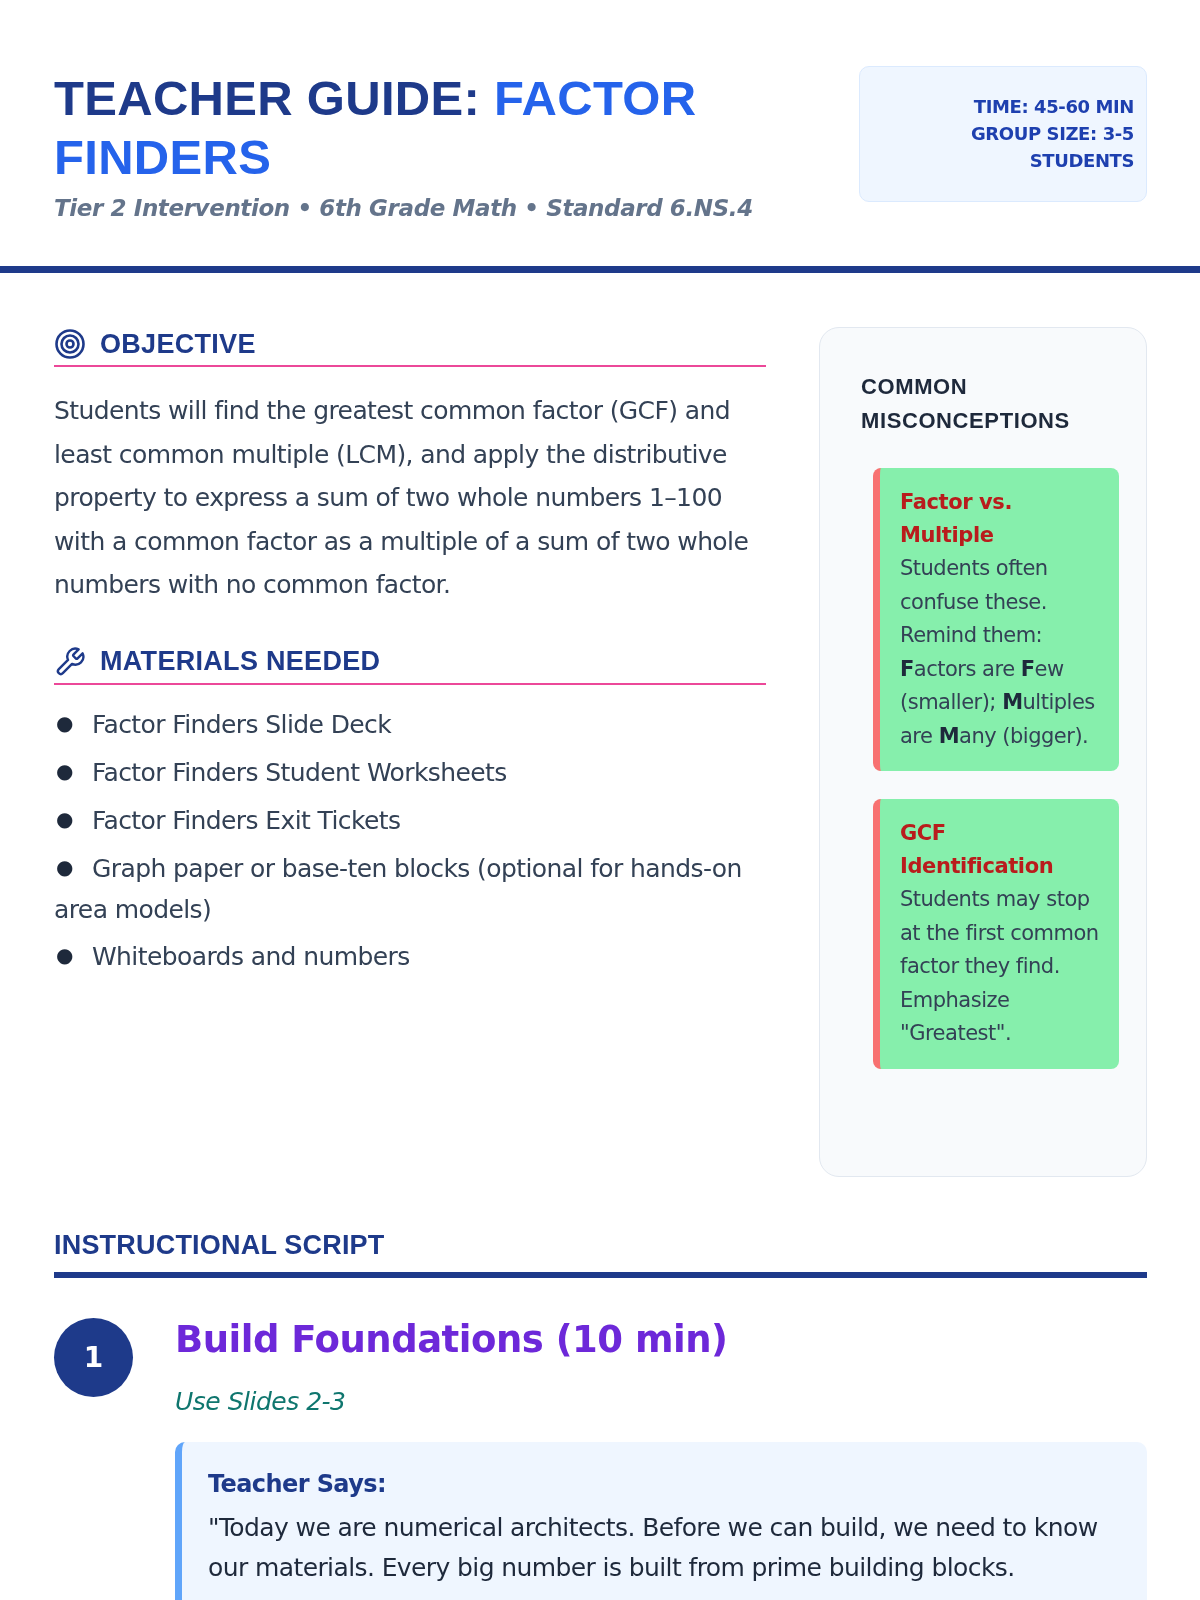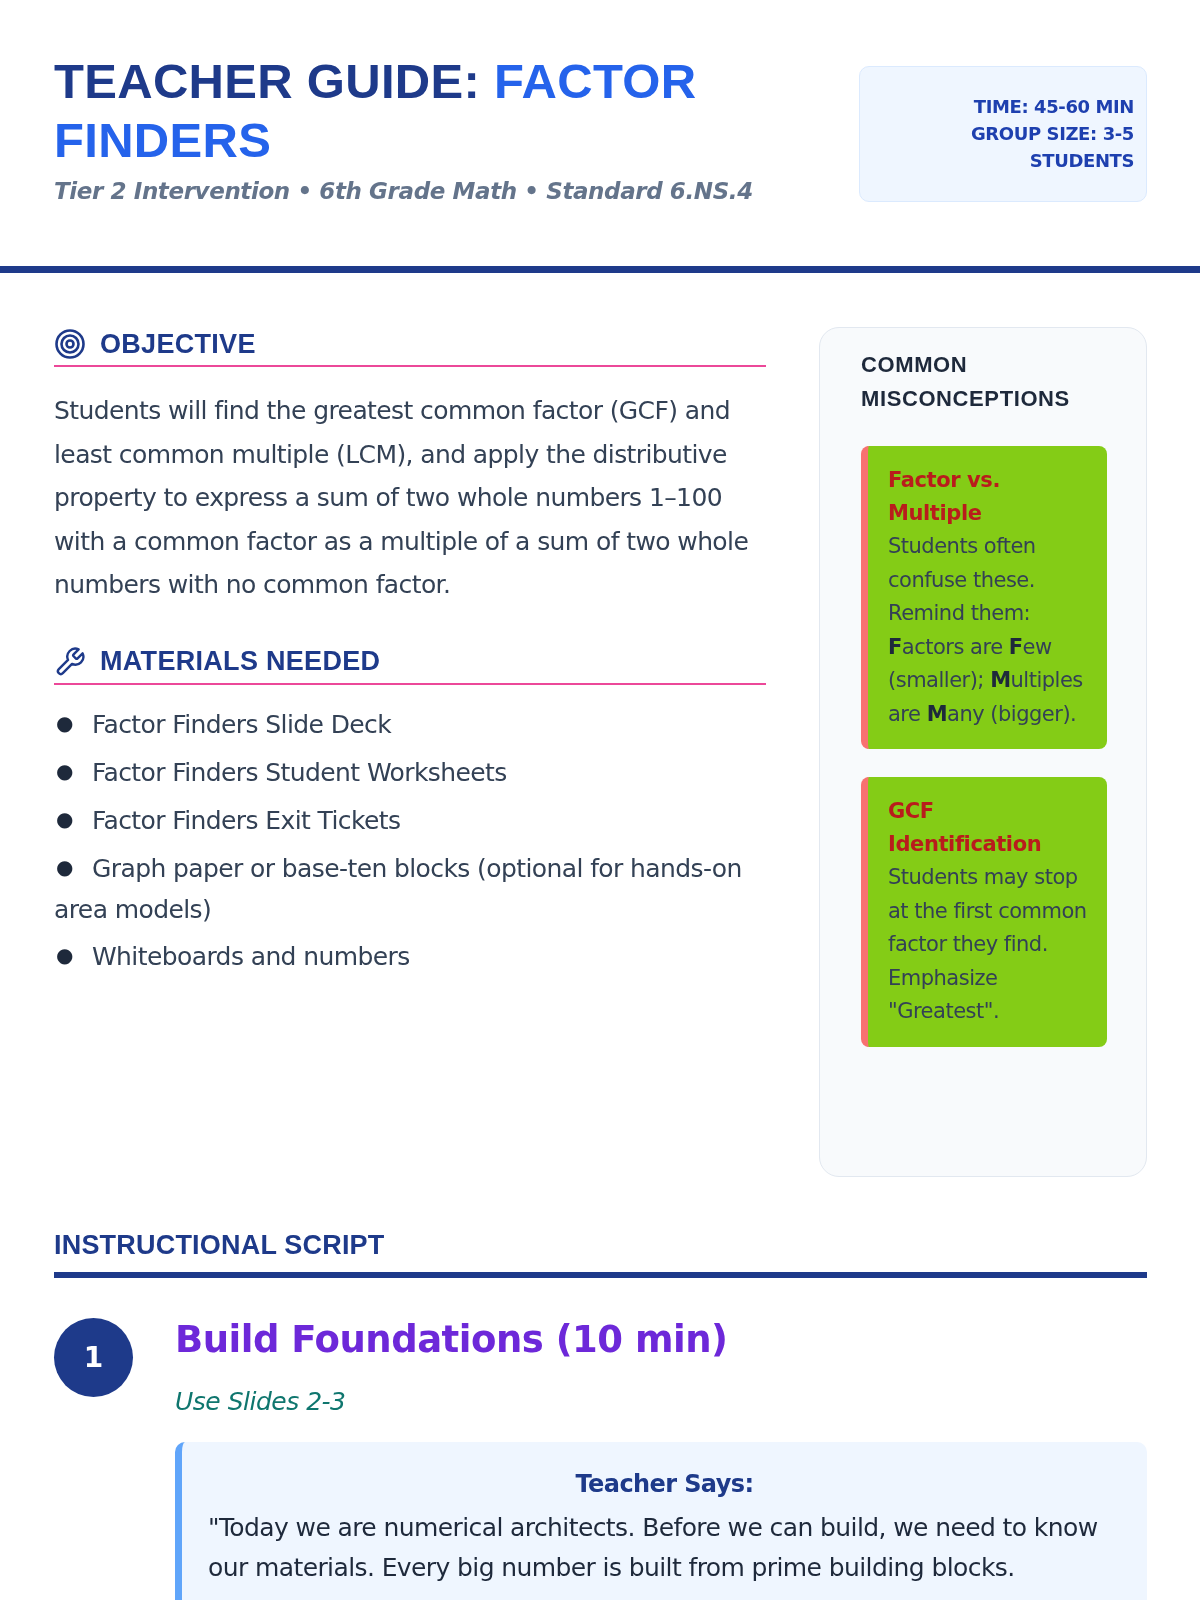--- a/index.html
+++ b/index.html
@@ -1,19 +1,19 @@
 <!DOCTYPE html>
 <html><head>
   <meta charset="utf-8">
   <style>
     * { box-sizing: border-box; margin: 0; padding: 0; }
     html, body { width: 1200px; height: 1600px; overflow: hidden; background: #ffffff; }
     body { font-family: "DejaVu Sans", sans-serif; color: #334155; position: relative; }
 
-    .header { position: absolute; left: 54px; top: 52px; width: 760px; }
+    .header { position: absolute; left: 54px; top: 69px; width: 760px; }
     .title { font-family: "Liberation Sans", sans-serif; font-weight: 700; font-size: 49px; line-height: 59px; color: #1e3a8a; letter-spacing: 0.3px; }
     .title .accent { color: #2563eb; }
     .subtitle { font-family: "DejaVu Sans", sans-serif; font-style: italic; font-weight: 700; font-size: 23px; color: #64748b; margin-top: 8px; letter-spacing: -0.4px; }
 
     .meta-box { position: absolute; left: 859px; top: 66px; width: 288px; height: 136px; background: #eff6ff; border: 1px solid #dbeafe; border-radius: 10px; padding: 26px 12px 0 0; text-align: right; }
     .meta-line { font-family: "DejaVu Sans", sans-serif; font-weight: 700; font-size: 18px; line-height: 27px; color: #1e40af; letter-spacing: -0.4px; }
 
     .header-rule { position: absolute; left: 0; top: 266px; width: 1200px; height: 7px; background: #1e3a8a; }
 
     .main-col { position: absolute; left: 54px; top: 325px; width: 712px; }
@@ -21,38 +21,38 @@
     .sec-icon { width: 32px; height: 32px; margin-right: 14px; display: inline-flex; align-items: center; justify-content: center; }
     .sec-title { font-family: "Liberation Sans", sans-serif; font-weight: 700; font-size: 27px; color: #1e3a8a; letter-spacing: 0.3px; }
 
     .objective-text { font-size: 25px; line-height: 43.5px; color: #334155; margin-top: 22px; letter-spacing: -0.6px; }
 
     .materials { margin-top: 36px; }
     .mat-list { list-style: none; margin-top: 20px; }
     .mat-list li { font-size: 25px; line-height: 40px; color: #334155; margin-bottom: 7px; letter-spacing: -0.6px; }
     .mat-list li .bullet { display: inline-block; width: 38px; font-size: 20px; vertical-align: middle; position: relative; top: -3px; color: #1e293b; padding-left: 2px; }
 
-    .side-card { position: absolute; left: 819px; top: 327px; width: 328px; height: 850px; background: #f8fafc; border: 1px solid #e2e8f0; border-radius: 20px; padding: 20px 41px 0 41px; }
+    .side-card { position: absolute; left: 819px; top: 327px; width: 328px; height: 850px; background: #f8fafc; border: 1px solid #e2e8f0; border-radius: 20px; padding: 42px 41px 0 41px; }
     .side-title { font-family: "Liberation Sans", sans-serif; font-weight: 700; font-size: 22px; line-height: 34px; color: #1e293b; letter-spacing: 0.6px; }
-    .mis-card { background: #84cc16; border-left: 7px solid #f87171; border-radius: 8px; padding: 18px 18px 18px 20px; margin-top: 30px; width: 246px; }
+    .mis-card { background: #86efac; border-left: 7px solid #f87171; border-radius: 8px; padding: 18px 18px 18px 20px; margin-top: 30px; width: 246px; margin-left: 12px; }
     .mis-card + .mis-card { margin-top: 28px; }
     .mis-title { font-weight: 700; font-size: 21px; line-height: 33px; color: #b91c1c; letter-spacing: -0.4px; }
     .mis-body { font-size: 21px; line-height: 33.5px; color: #334155; letter-spacing: -0.5px; }
     .mis-body b { color: #1e293b; }
 
     .script-head { position: absolute; left: 54px; top: 1230px; width: 1093px; height: 48px; border-bottom: 6px solid #1e3a8a; }
     .script-title { font-family: "Liberation Sans", sans-serif; font-weight: 700; font-size: 27px; color: #1e3a8a; letter-spacing: 0.2px; }
 
     .step { position: absolute; left: 54px; top: 1318px; width: 1093px; }
     .step-num { position: absolute; left: 0; top: 0; width: 79px; height: 79px; border-radius: 50%; background: #1e3a8a; color: #ffffff; font-weight: 700; font-size: 28px; display: flex; align-items: center; justify-content: center; }
     .step-body { position: absolute; left: 121px; top: 0; width: 972px; }
     .step-title { font-weight: 700; font-size: 37px; line-height: 40px; color: #6d28d9; margin-top: 2px; letter-spacing: -0.5px; }
     .step-sub { font-style: italic; font-size: 25px; color: #0f766e; margin-top: 27px; letter-spacing: -0.5px; }
     .says-box { margin-top: 26px; background: #eff6ff; border-left: 7px solid #60a5fa; border-radius: 10px; padding: 28px 26px 30px 26px; }
-    .says-label { font-weight: 700; font-size: 24px; color: #1e3a8a; letter-spacing: -0.6px; text-align: center; }
+    .says-label { font-weight: 700; font-size: 24px; color: #1e3a8a; letter-spacing: -0.6px; }
     .says-text { font-size: 25px; line-height: 40px; color: #1e293b; margin-top: 10px; letter-spacing: -0.6px; }
   </style>
 </head>
 <body>
 
 <header class="header">
   <h1 class="title"><span>TEACHER GUIDE: </span><span class="accent">FACTOR FINDERS</span></h1>
   <div class="subtitle">Tier 2 Intervention • 6th Grade Math • Standard 6.NS.4</div>
 </header>
 

